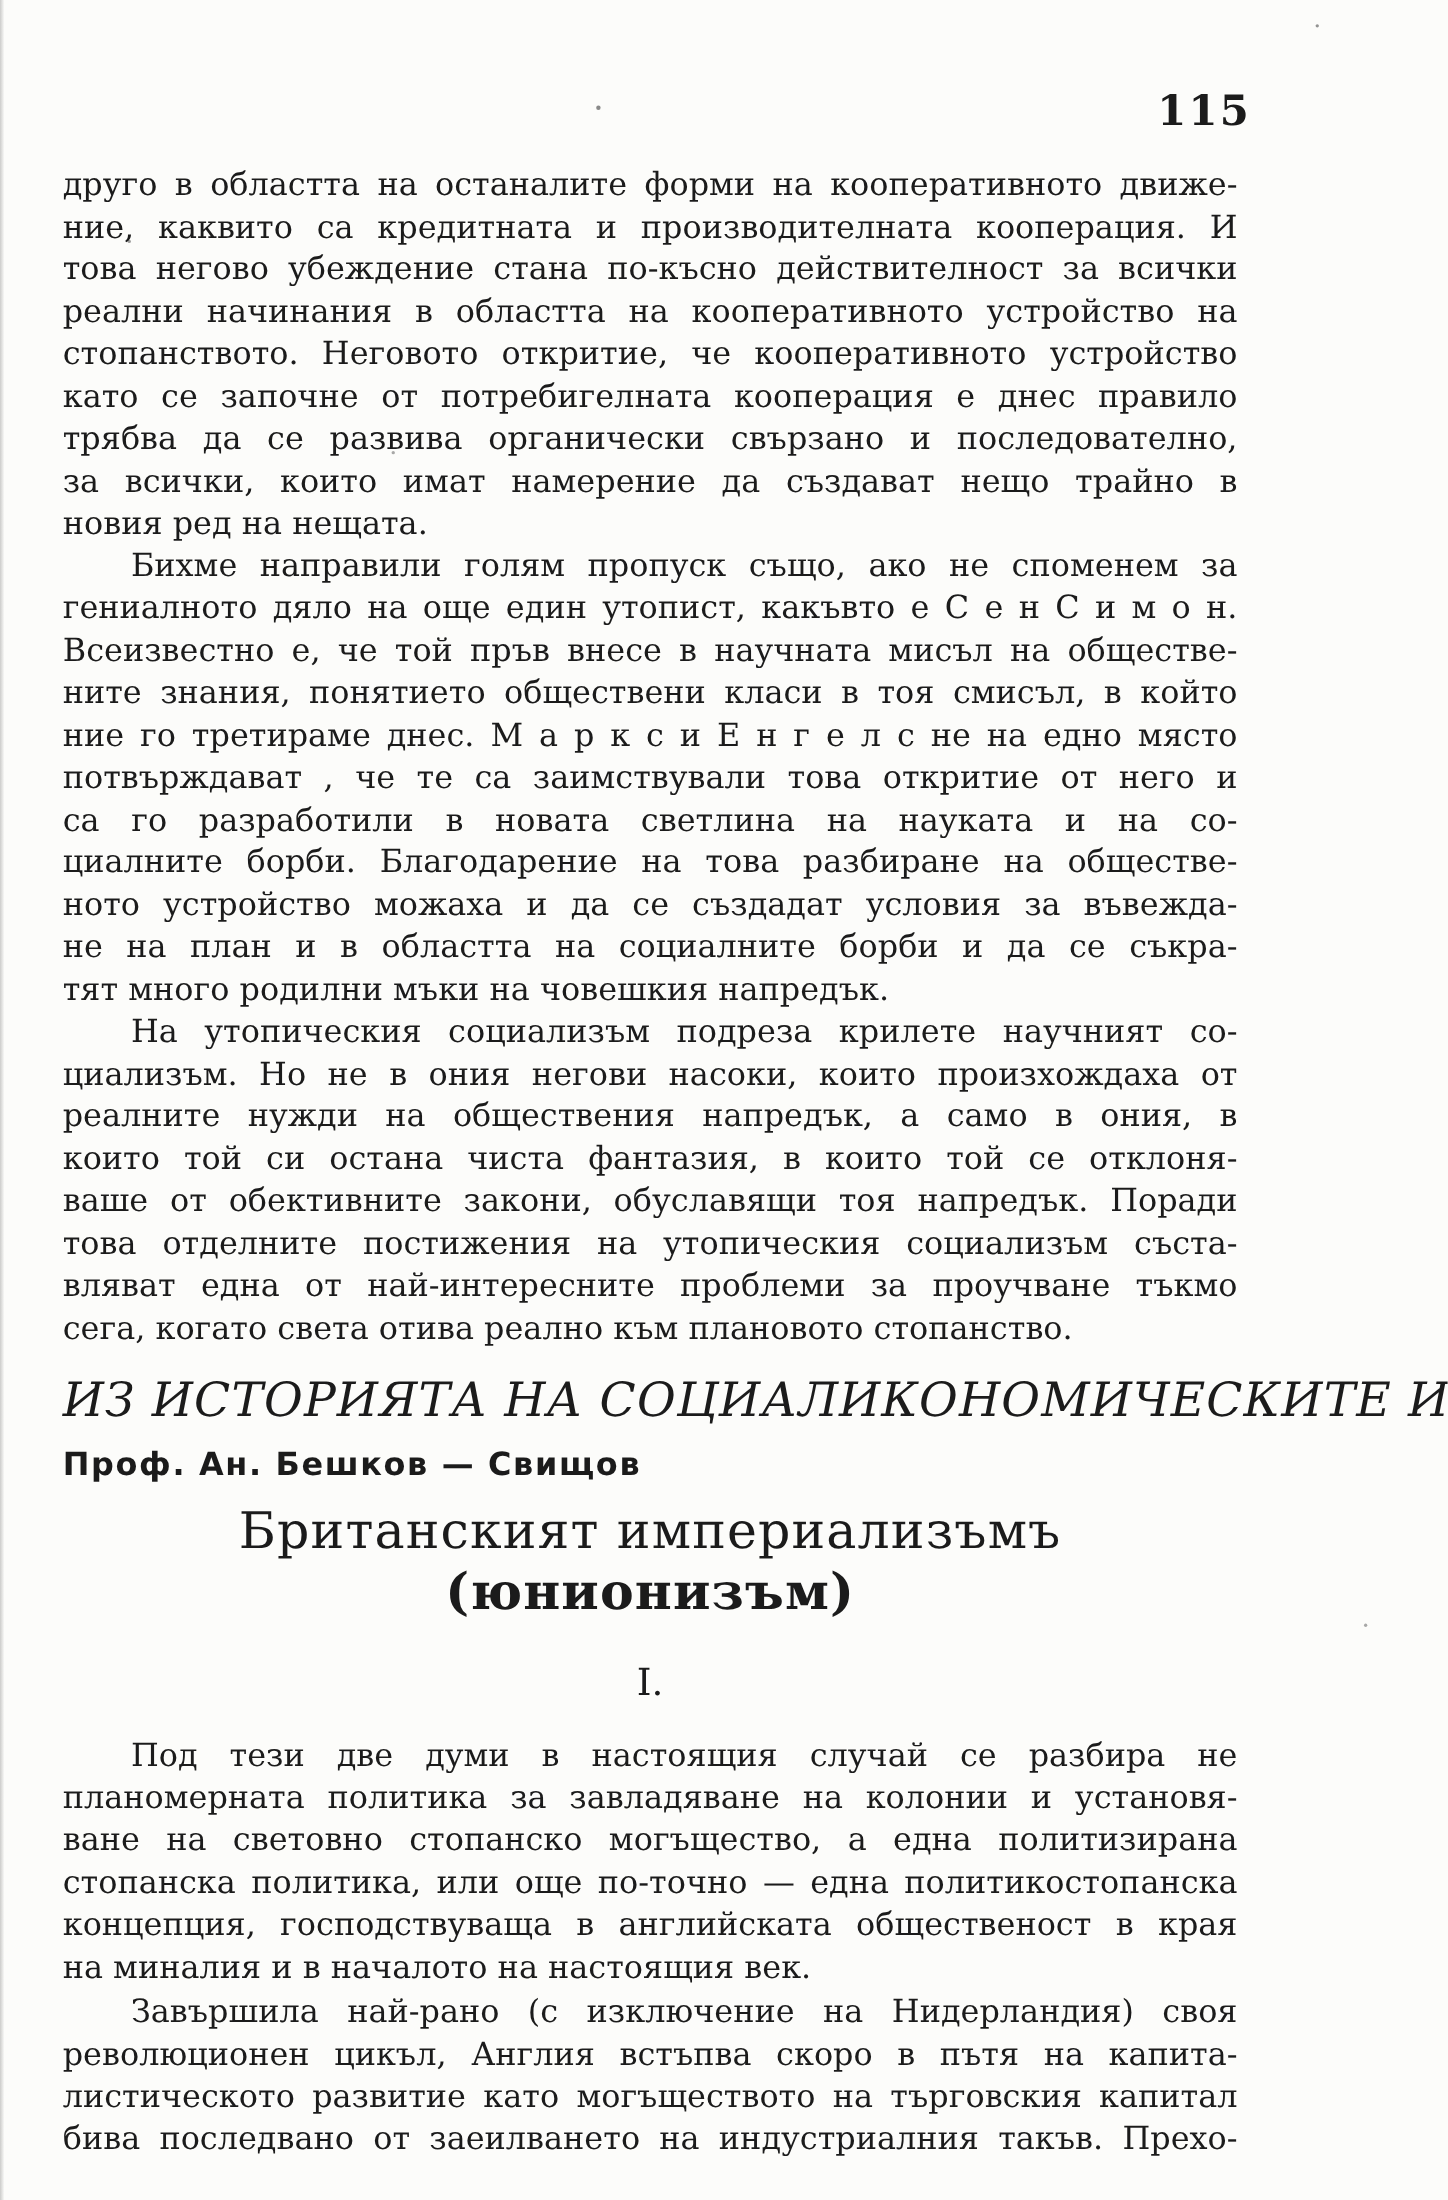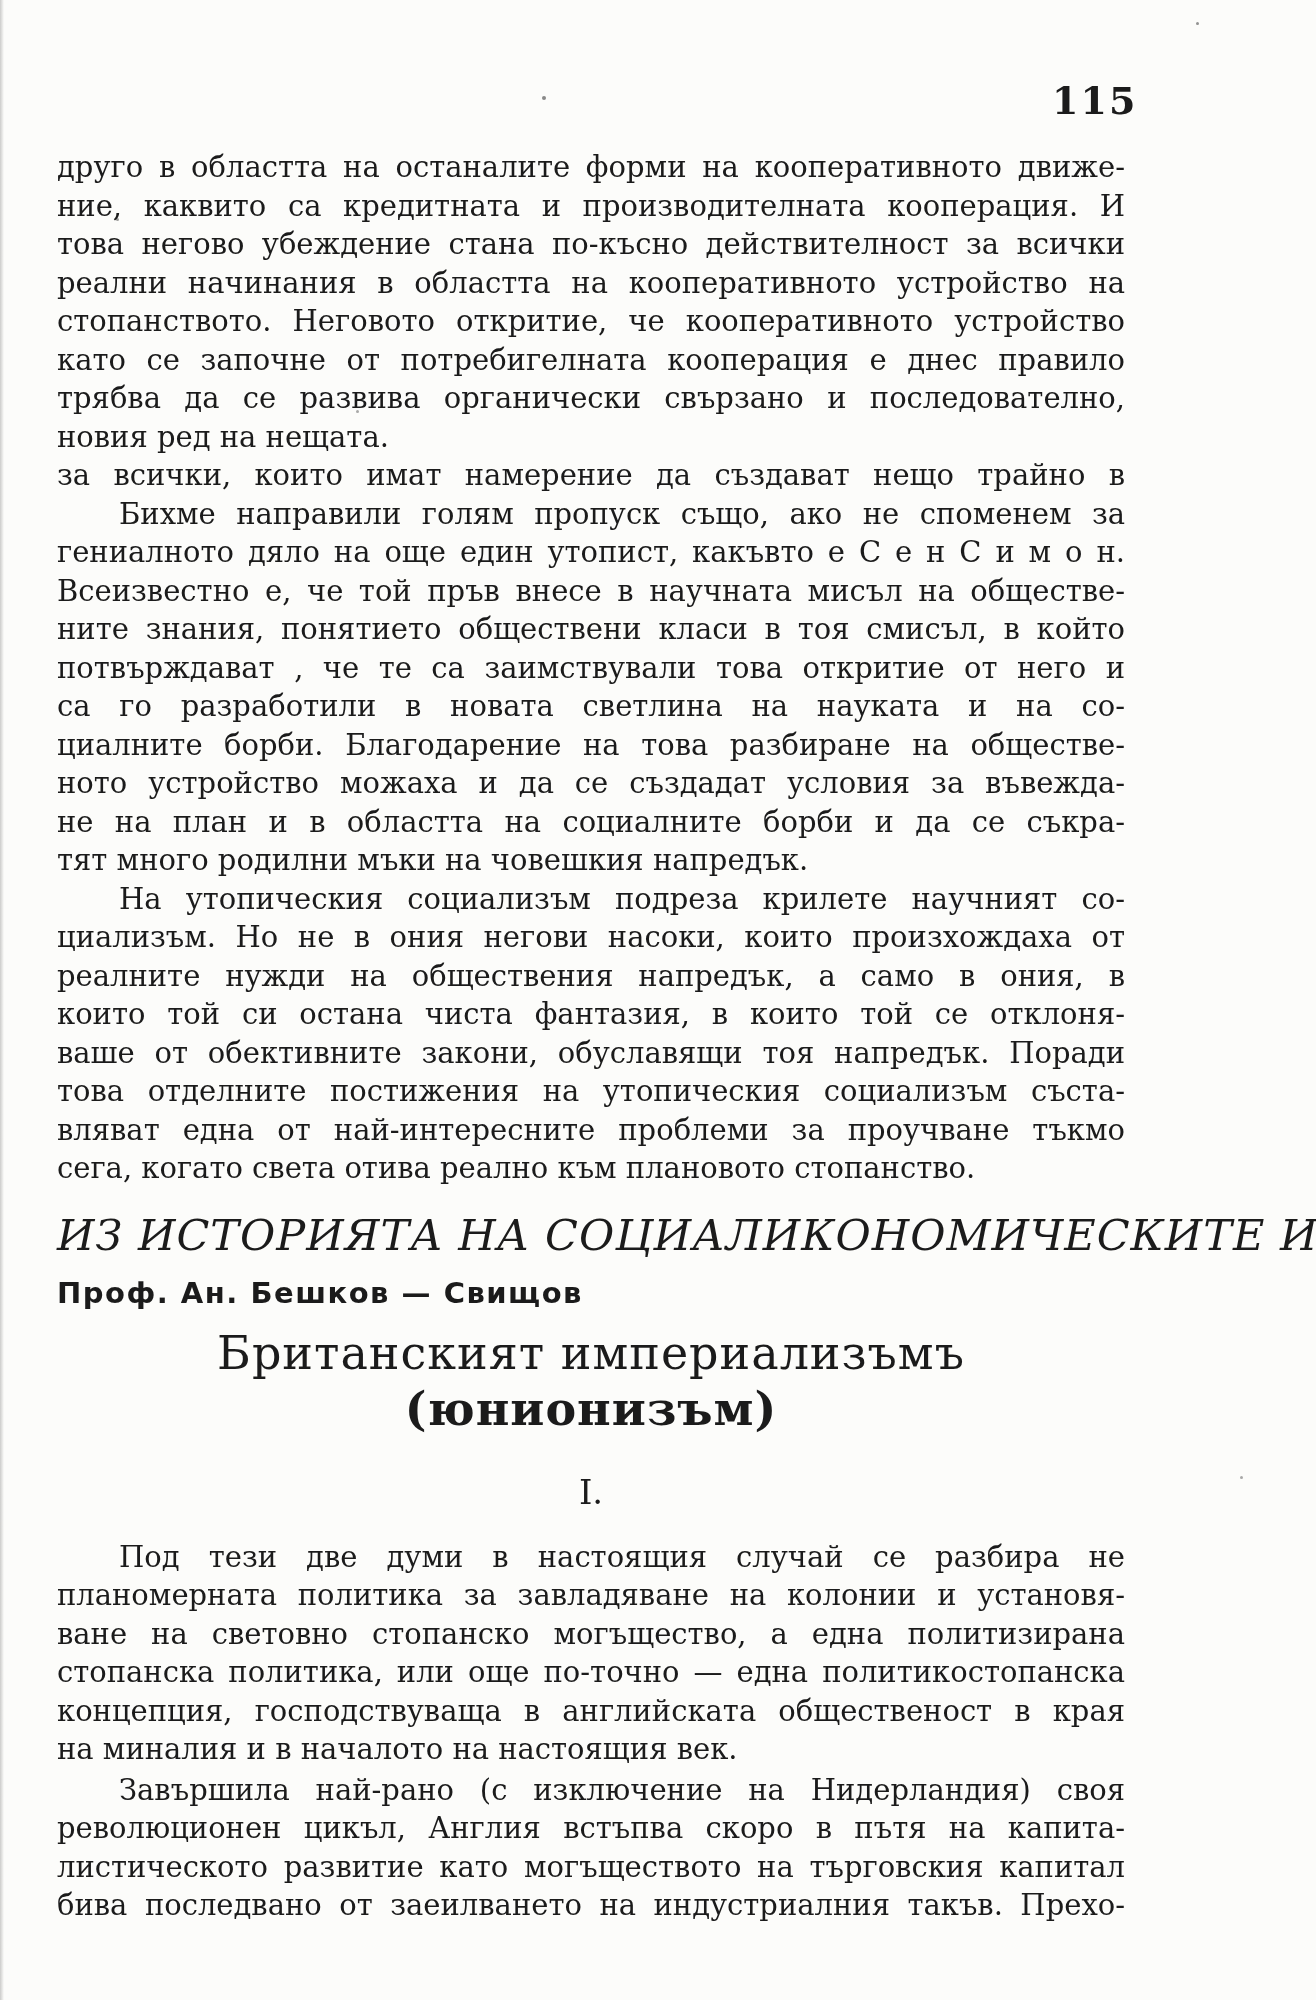--- a/index.html
+++ b/index.html
@@ -102,28 +102,29 @@
 
   <div>
       <div class="paragraph">
         <div class="line">друго в областта на останалите форми на кооперативното движе-</div>
         <div class="line">ние, каквито са кредитната и производителната кооперация. И</div>
         <div class="line">това негово убеждение стана по-късно действителност за всички</div>
         <div class="line">реални начинания в областта на кооперативното устройство на</div>
         <div class="line">стопанството. Неговото откритие, че кооперативното устройство</div>
         <div class="line">като се започне от потребигелната кооперация е днес правило</div>
         <div class="line">трябва да се развива органически свързано и последователно,</div>
+        <div class="line">за всички, които имат намерение да създават нещо трайно в</div>
         <div class="line last">новия ред на нещата.</div>
-        <div class="line">за всички, които имат намерение да създават нещо трайно в</div>
       </div>
       <div class="paragraph">
         <div class="line indent">Бихме направили голям пропуск също, ако не споменем за</div>
         <div class="line">гениалното дяло на още един утопист, какъвто е С е н С и м о н.</div>
         <div class="line">Всеизвестно е, че той пръв внесе в научната мисъл на обществе-</div>
         <div class="line">ните знания, понятието обществени класи в тоя смисъл, в който</div>
+        <div class="line">ние го третираме днес. М а р к с и Е н г е л с не на едно място</div>
         <div class="line">потвърждават , че те са заимствували това откритие от него и</div>
         <div class="line">са го разработили в новата светлина на науката и на со-</div>
         <div class="line">циалните борби. Благодарение на това разбиране на обществе-</div>
         <div class="line">ното устройство можаха и да се създадат условия за въвежда-</div>
         <div class="line">не на план и в областта на социалните борби и да се съкра-</div>
         <div class="line last">тят много родилни мъки на човешкия напредък.</div>
       </div>
       <div class="paragraph">
         <div class="line indent">На утопическия социализъм подреза крилете научният со-</div>
         <div class="line">циализъм. Но не в ония негови насоки, които произхождаха от</div>

